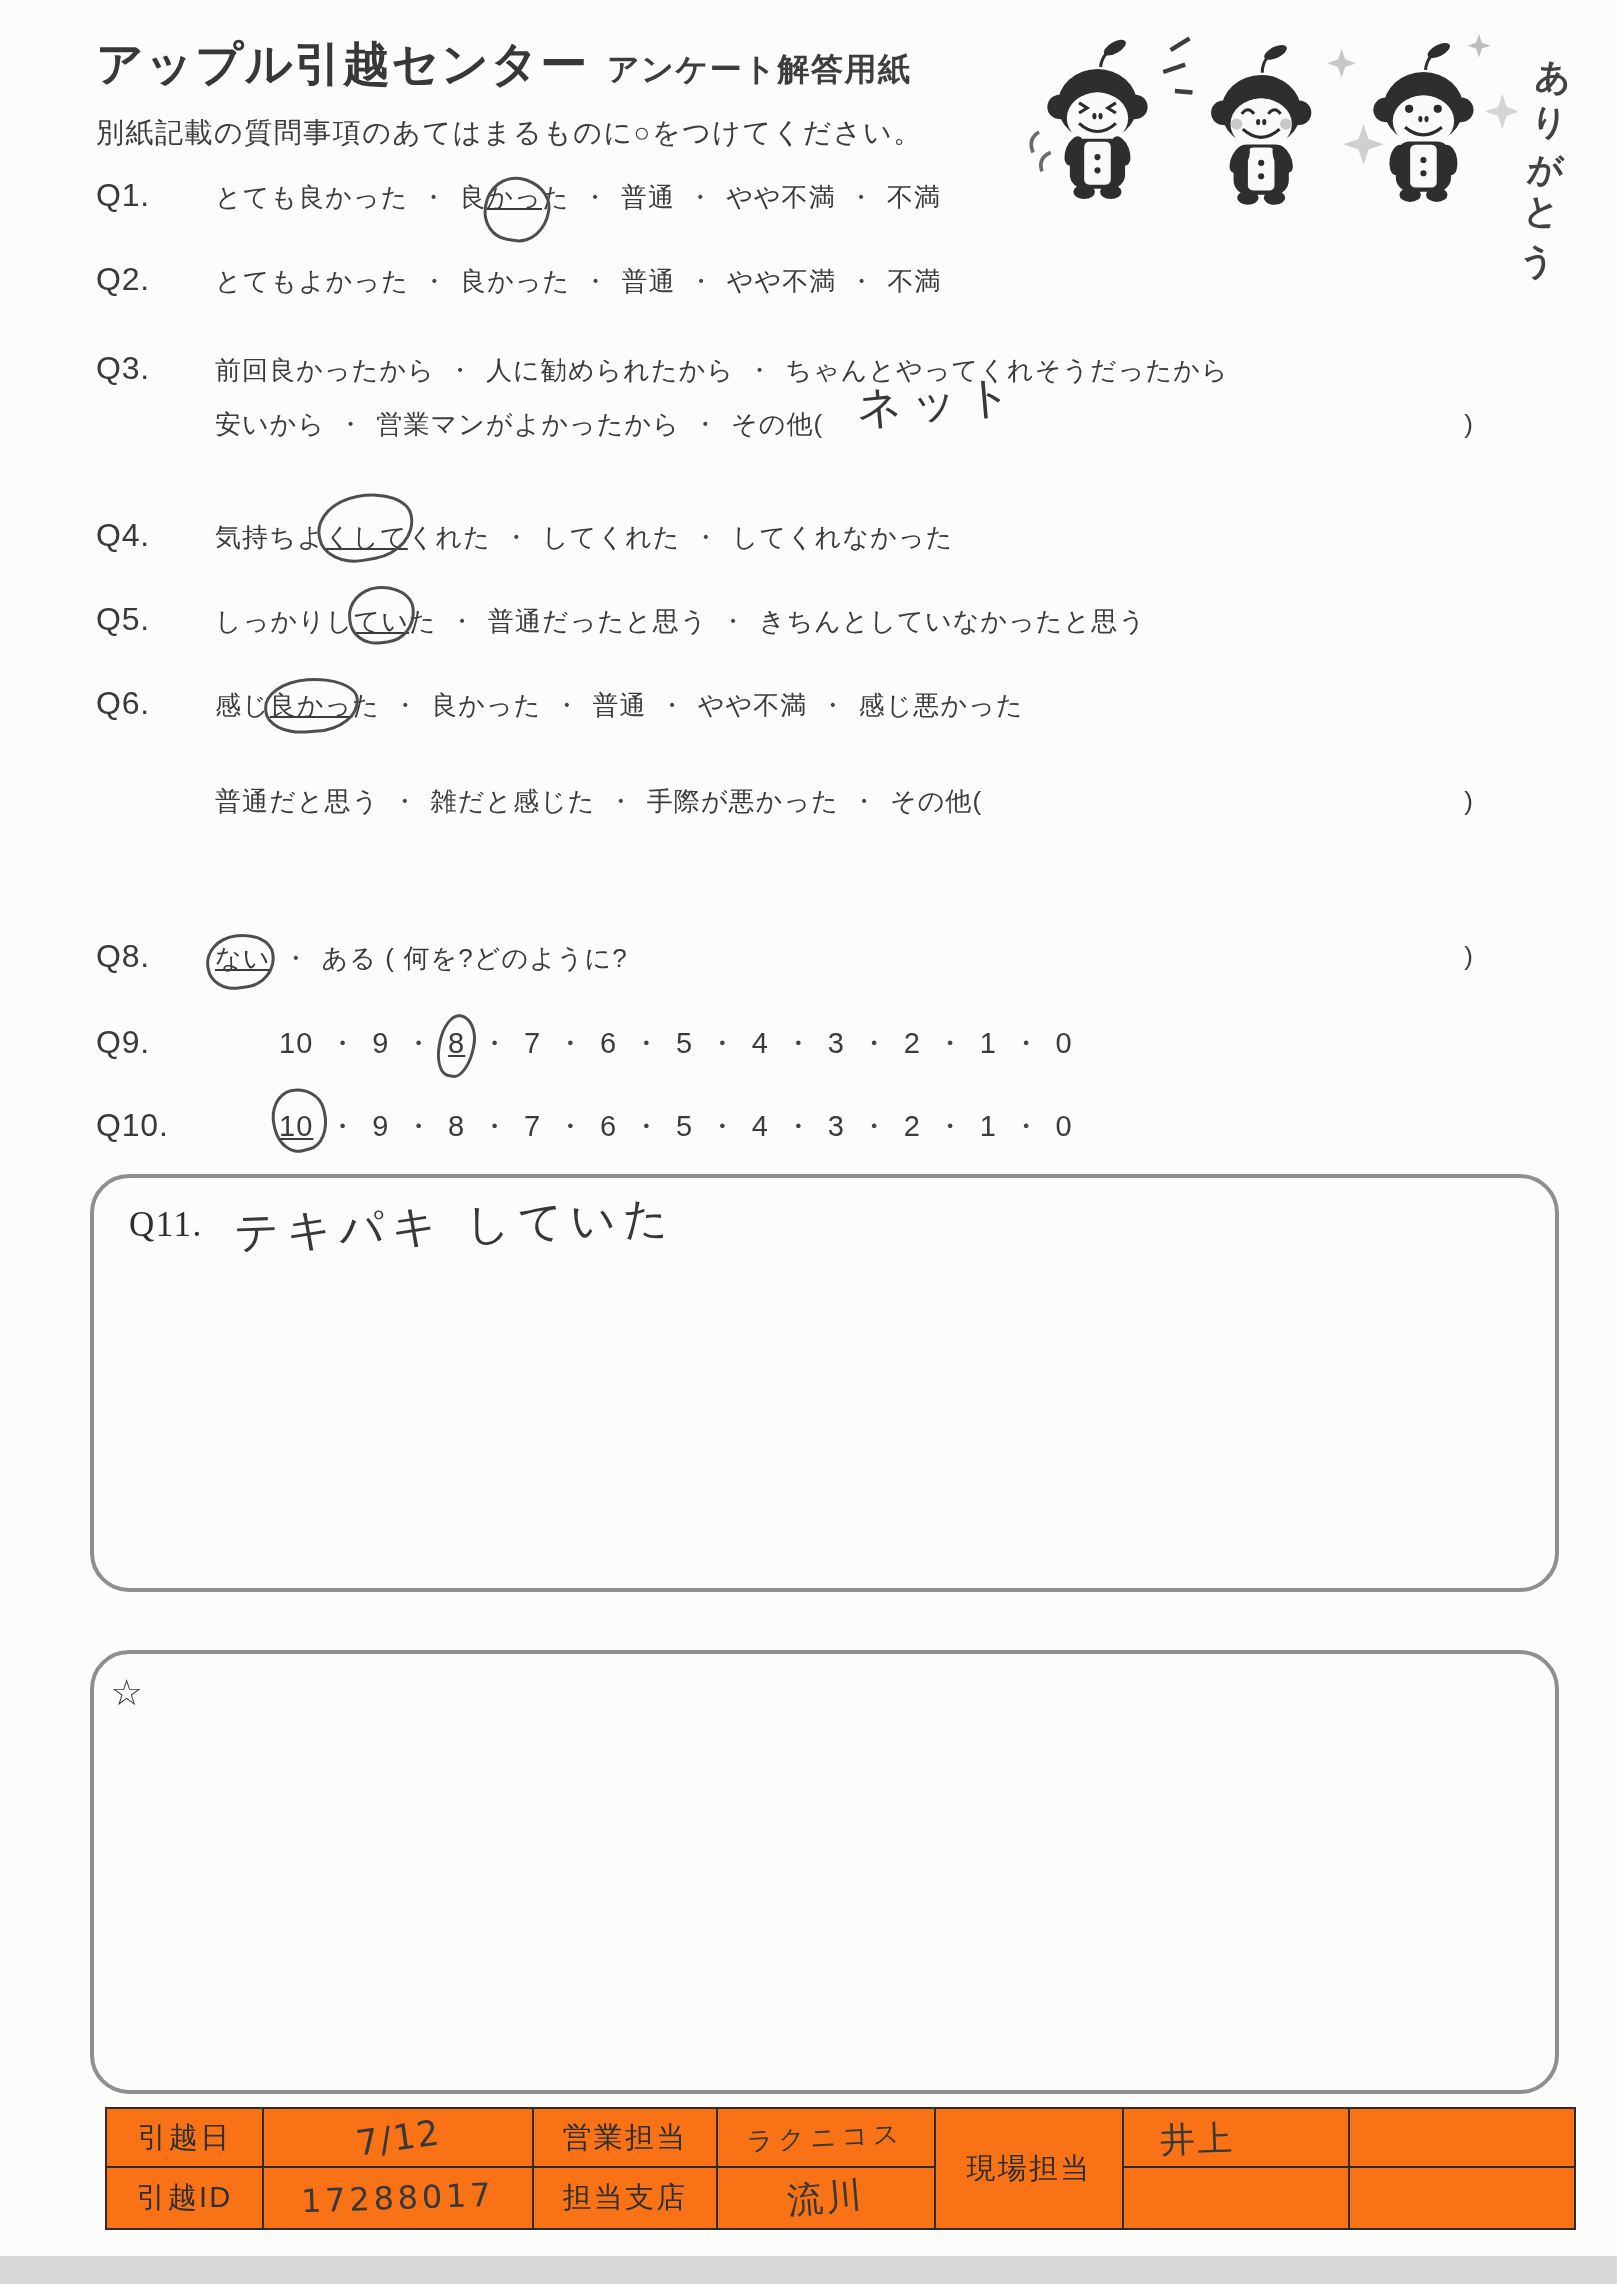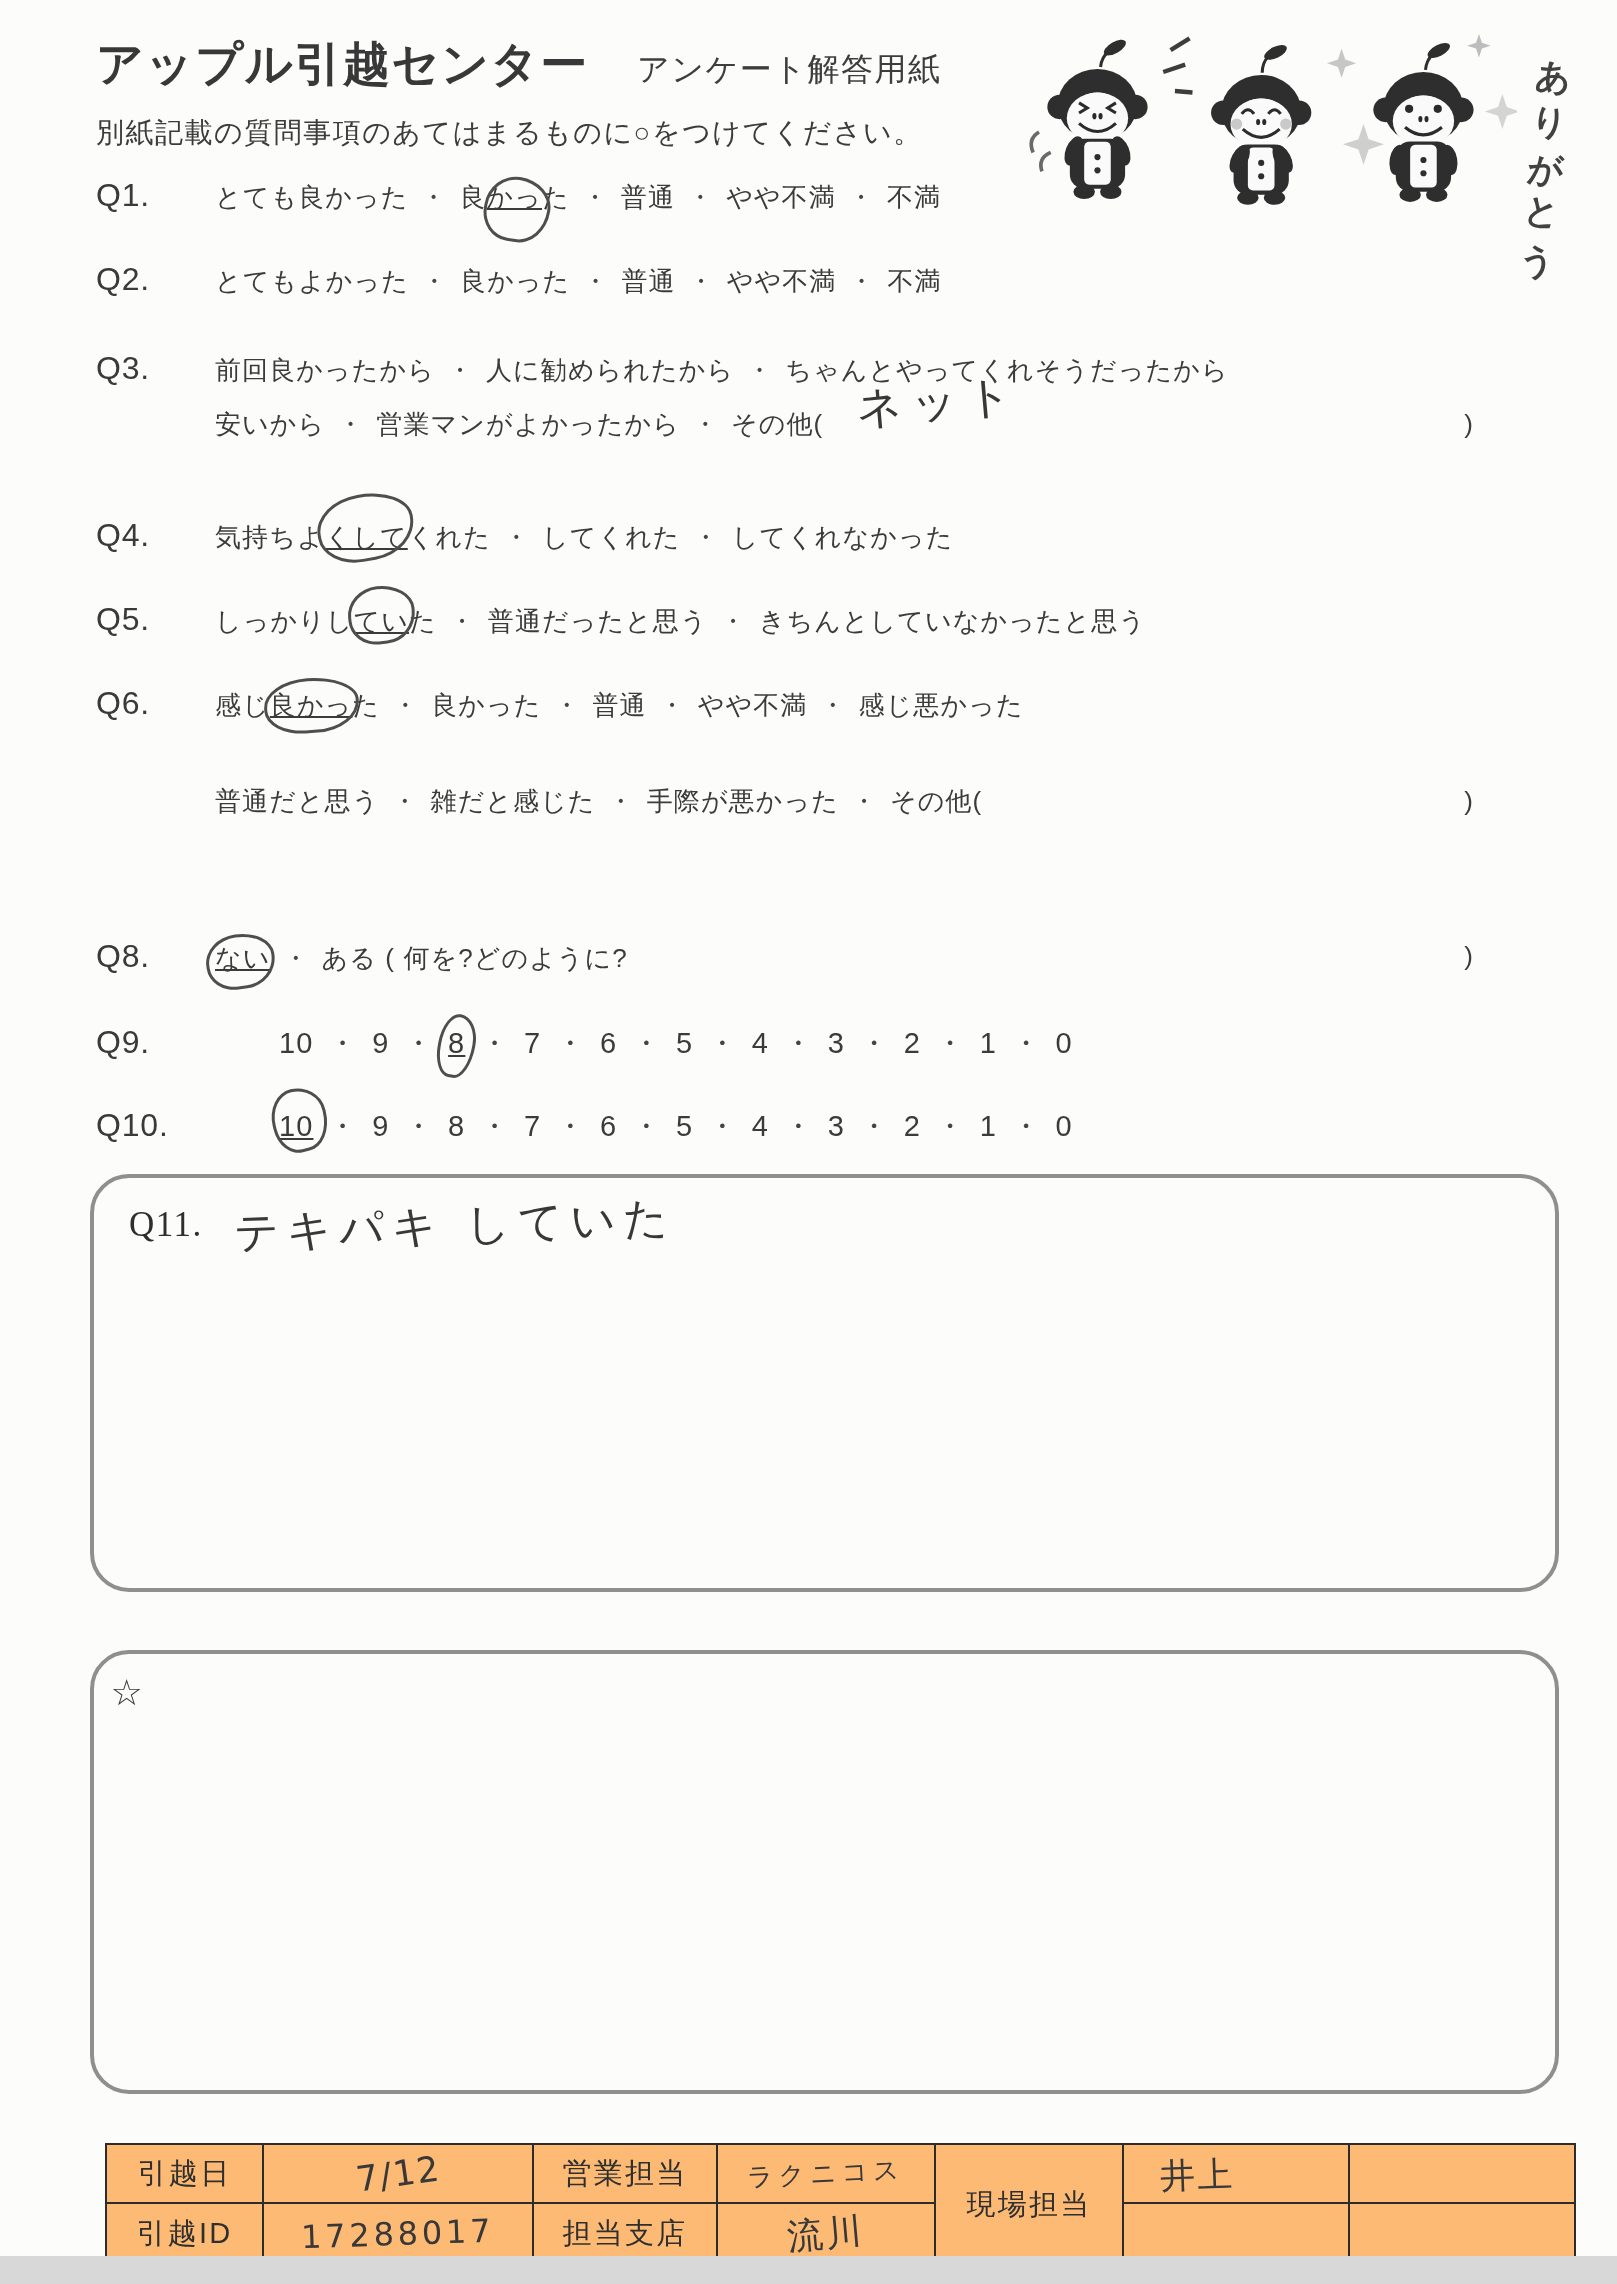--- a/index.html
+++ b/index.html
@@ -1,21 +1,21 @@
 <!DOCTYPE html>
 <html style="font-size:12px"><head>
 <meta charset="utf-8">
 <style>
   html,body{margin:0;padding:0;background:#d8d8d8;}
   #page{position:relative;width:1617px;height:2256px;background:#fcfcfb;overflow:hidden;
         font-family:"Liberation Sans",sans-serif;color:#3a3a3a;}
 
   
   .title{position:absolute;left:96px;top:33px;font-size:47px;font-weight:bold;color:#383838;letter-spacing:1.5px;white-space:nowrap;}
-  .subtitle{position:absolute;left:607px;top:48px;font-size:32px;font-weight:normal;color:#3d3d3d;letter-spacing:1.5px;white-space:nowrap;margin-left:30px;}
+  .subtitle{position:absolute;left:607px;top:48px;font-size:32px;font-weight:bold;color:#3d3d3d;letter-spacing:1.5px;white-space:nowrap;}
   .instruction{position:absolute;left:96px;top:114px;font-size:28px;letter-spacing:1.5px;color:#3c3c3c;white-space:nowrap;}
 
   
   .mascots{position:absolute;left:1020px;top:21px;}
   .thanks{position:absolute;left:1523px;top:35px;writing-mode:vertical-rl;text-orientation:upright;
           font-size:35px;font-weight:bold;color:#424242;letter-spacing:6px;transform:rotate(5deg);}
 
   
   .qline{position:absolute;left:96px;right:44px;font-size:26px;letter-spacing:1.1px;color:#3b3b3b;white-space:nowrap;line-height:35px;}
   .qnum{display:inline-block;width:119px;font-size:32px;letter-spacing:0.8px;color:#3a3a3a;}
@@ -50,21 +50,21 @@
   .bigbox{position:absolute;left:90px;width:1437px;border:4.5px solid #8f8f8f;border-radius:39px;background:transparent;padding-left:24px;}
   .box-q11{top:1174px;height:410px;}
   .box-star{top:1650px;height:436px;}
   .q11label{position:absolute;left:35px;top:27px;font-family:"Liberation Serif",serif;font-size:35px;color:#2e2e2e;letter-spacing:1.5px;}
   .starmark{position:absolute;left:16.6px;top:18px;font-size:36px;color:#3a3a3a;}
 
   
   .ftable{position:absolute;left:105px;top:2107px;display:grid;
           grid-template-columns:157px 270px 184px 218px 188px 226px 226px;
           grid-template-rows:59px 62px;
-          border-left:2.3px solid #2c2c2c;border-top:2.3px solid #2c2c2c;background:#fdba74;margin-top:36px;}
+          border-left:2.3px solid #2c2c2c;border-top:2.3px solid #2c2c2c;background:#f97316;}
   .cell{border-right:2.3px solid #2c2c2c;border-bottom:2.3px solid #2c2c2c;
         display:flex;align-items:center;justify-content:center;overflow:visible;}
   .lab{font-size:29px;letter-spacing:2.3px;color:#2f2f2f;}
   .hw-date{font-size:35px;transform:rotate(-8deg);letter-spacing:1.5px;}
   .hw-id{font-size:32px;transform:rotate(-2deg);letter-spacing:3.8px;}
   .hw-sales{font-size:25.6px;transform:rotate(-3deg);letter-spacing:5.3px;}
   .hw-branch{font-size:36px;transform:rotate(-5deg);letter-spacing:3px;}
   .hw-field{font-size:35px;transform:rotate(-2deg);letter-spacing:2.3px;align-self:flex-start;margin:4.5px 0 0 0;}
   .cell .topleft{width:100%;display:flex;justify-content:flex-start;padding-left:36px;}
 </style>

